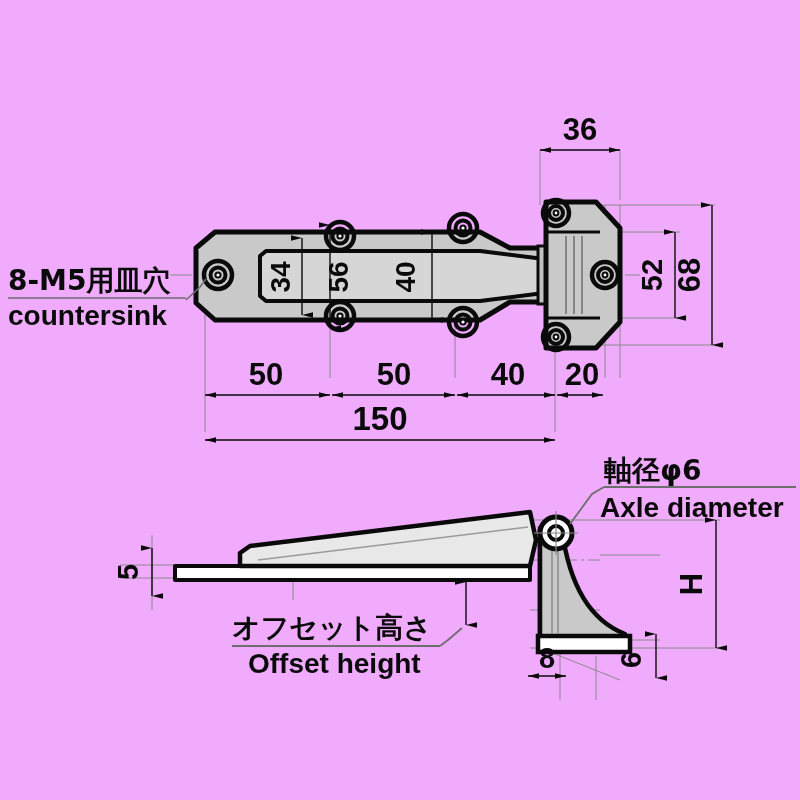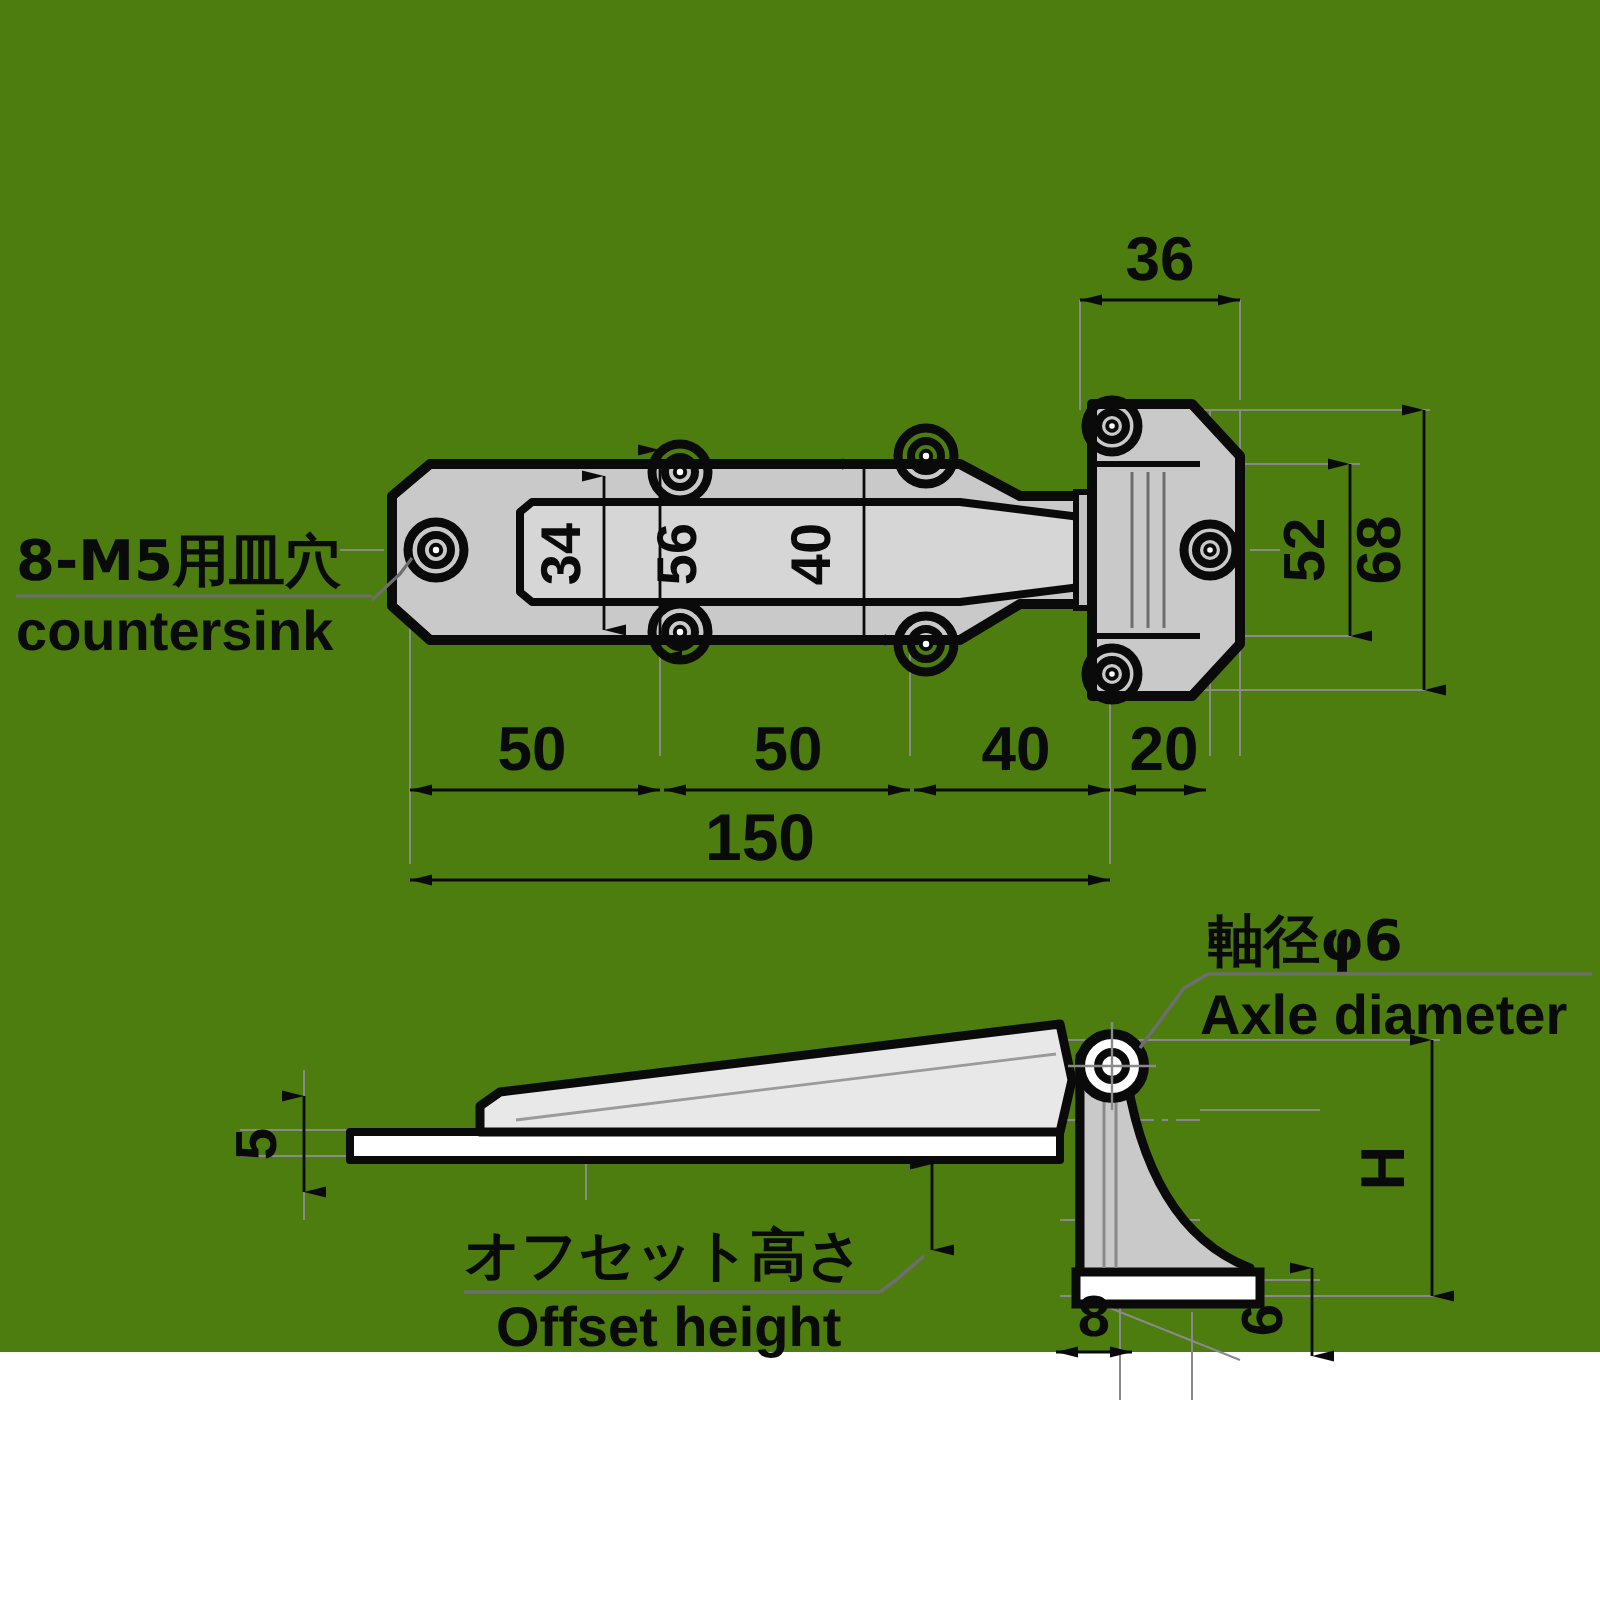--- a/index.html
+++ b/index.html
@@ -9,22 +9,22 @@
   }
   body {
     width: 800px;
     height: 800px;
     overflow: hidden;
     font-family: "Liberation Sans", sans-serif;
   }
   #sheet {
     position: relative;
     width: 800px;
-    height: 676px;
-    background: #4d7c0f;
+    height: 800px;
+    background: #f0abfc;
   }
   #drawing {
     position: absolute;
     left: 0;
     top: 0;
     width: 800px;
     height: 800px;
   }
   .dim-text {
     font-family: "Liberation Sans", sans-serif;

